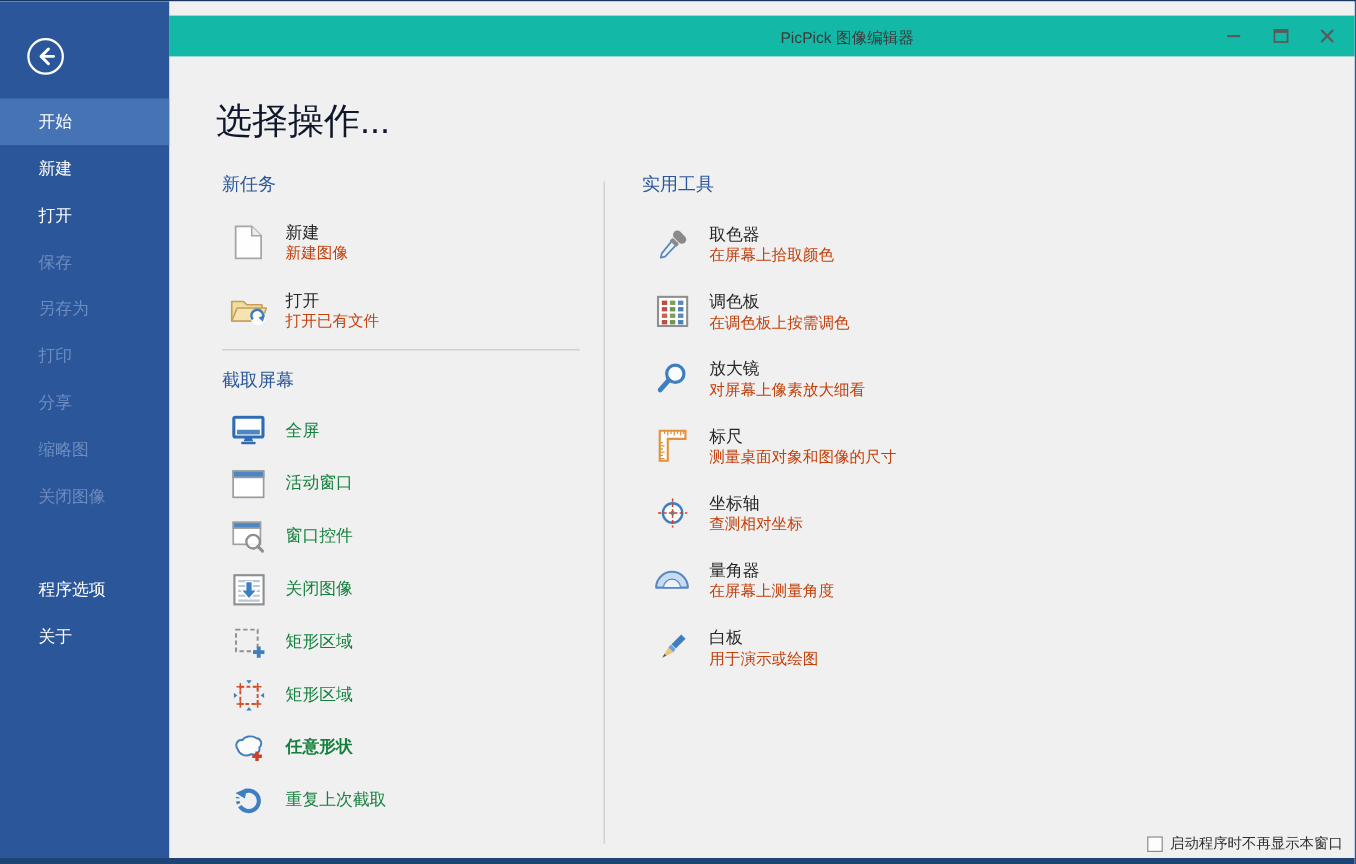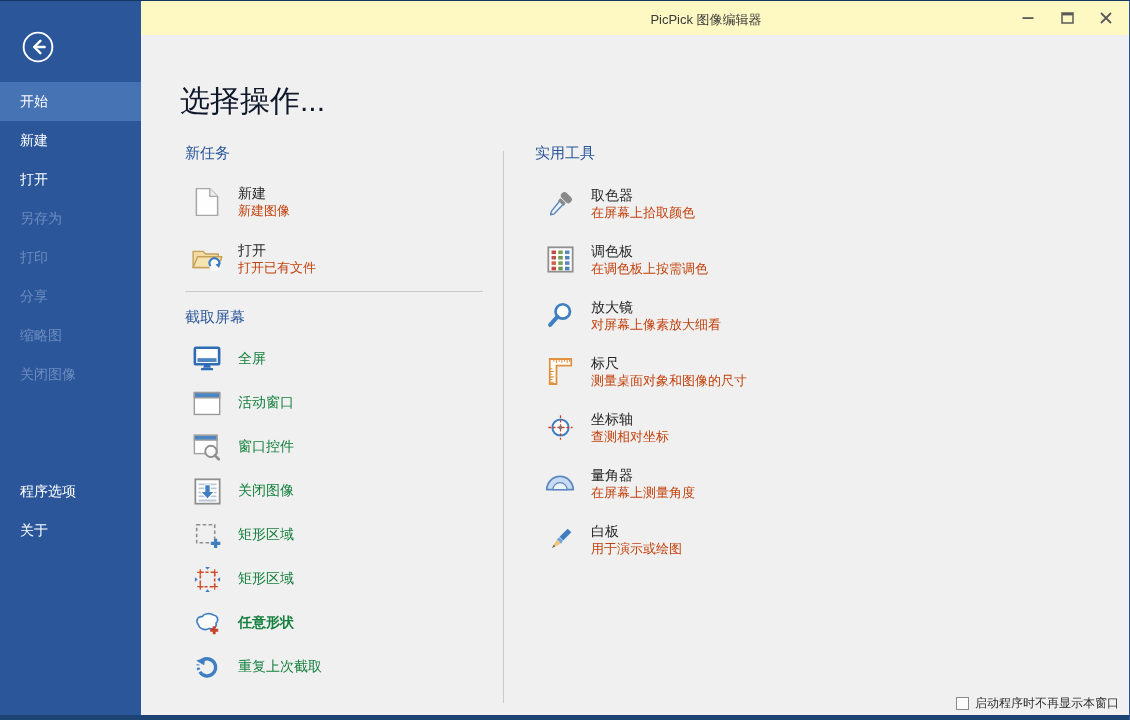--- a/index.html
+++ b/index.html
@@ -13,28 +13,28 @@
   .sidebar {
     position:absolute; left:0; top:0; width:141px; height:715px;
     background:#2b579a;
   }
   .back-btn {
     position:absolute; left:20px; top:28px; width:36px; height:36px;
     display:flex; align-items:center; justify-content:center; cursor:pointer;
   }
   .nav { position:absolute; left:0; top:81px; width:141px; }
   .nav-item {
-    height:39px; line-height:39px; padding-left:20px;
+    height:39px; line-height:39px; padding-left:32px;
     color:#ffffff; font-size:14px; cursor:pointer;
   }
   .nav-item.selected { background:#4573b4; }
   .nav-item.disabled { color:#6d8cc0; cursor:default; }
   .nav-footer { position:absolute; left:0; top:471px; width:141px; }
   
-  .titlebar { position:absolute; left:141px; top:0; right:0; height:34px; background:#fef9c3; }
+  .titlebar { position:absolute; left:141px; top:12px; right:0; height:34px; background:#14b8a6; }
   .title-text {
     position:absolute; left:565px; top:10px; transform:translateX(-50%);
     font-size:13px; color:#3a3a3a; white-space:nowrap;
   }
   .win-controls { position:absolute; right:8px; top:5px; display:flex; gap:9px; }
   .win-btn { width:30px; height:24px; display:flex; align-items:center; justify-content:center; cursor:pointer; }
   
   .heading { position:absolute; left:180px; top:80px; font-size:30px; color:#0f172a; }
   .section-title { font-size:15px; color:#2b579a; }
   .sec-newtask-title  { position:absolute; left:185px; top:143px; }
@@ -104,20 +104,21 @@
       <svg width="34" height="34" viewBox="0 0 36 36">
         <circle cx="18" cy="18" r="15.2" fill="none" stroke="#ffffff" stroke-width="2"></circle>
         <path d="M20.5 11.5 L14 18 L20.5 24.5" fill="none" stroke="#ffffff" stroke-width="2.6" stroke-linecap="round" stroke-linejoin="round"></path>
         <line x1="14.4" y1="18" x2="25" y2="18" stroke="#ffffff" stroke-width="2.6" stroke-linecap="round"></line>
       </svg>
     </div>
     <div class="nav">
       <div class="nav-item selected">开始</div>
       <div class="nav-item">新建</div>
       <div class="nav-item">打开</div>
+      <div class="nav-item disabled">保存</div>
       <div class="nav-item disabled">另存为</div>
       <div class="nav-item disabled">打印</div>
       <div class="nav-item disabled">分享</div>
       <div class="nav-item disabled">缩略图</div>
       <div class="nav-item disabled">关闭图像</div>
     </div>
     <div class="nav-footer">
       <div class="nav-item">程序选项</div>
       <div class="nav-item">关于</div>
     </div>

